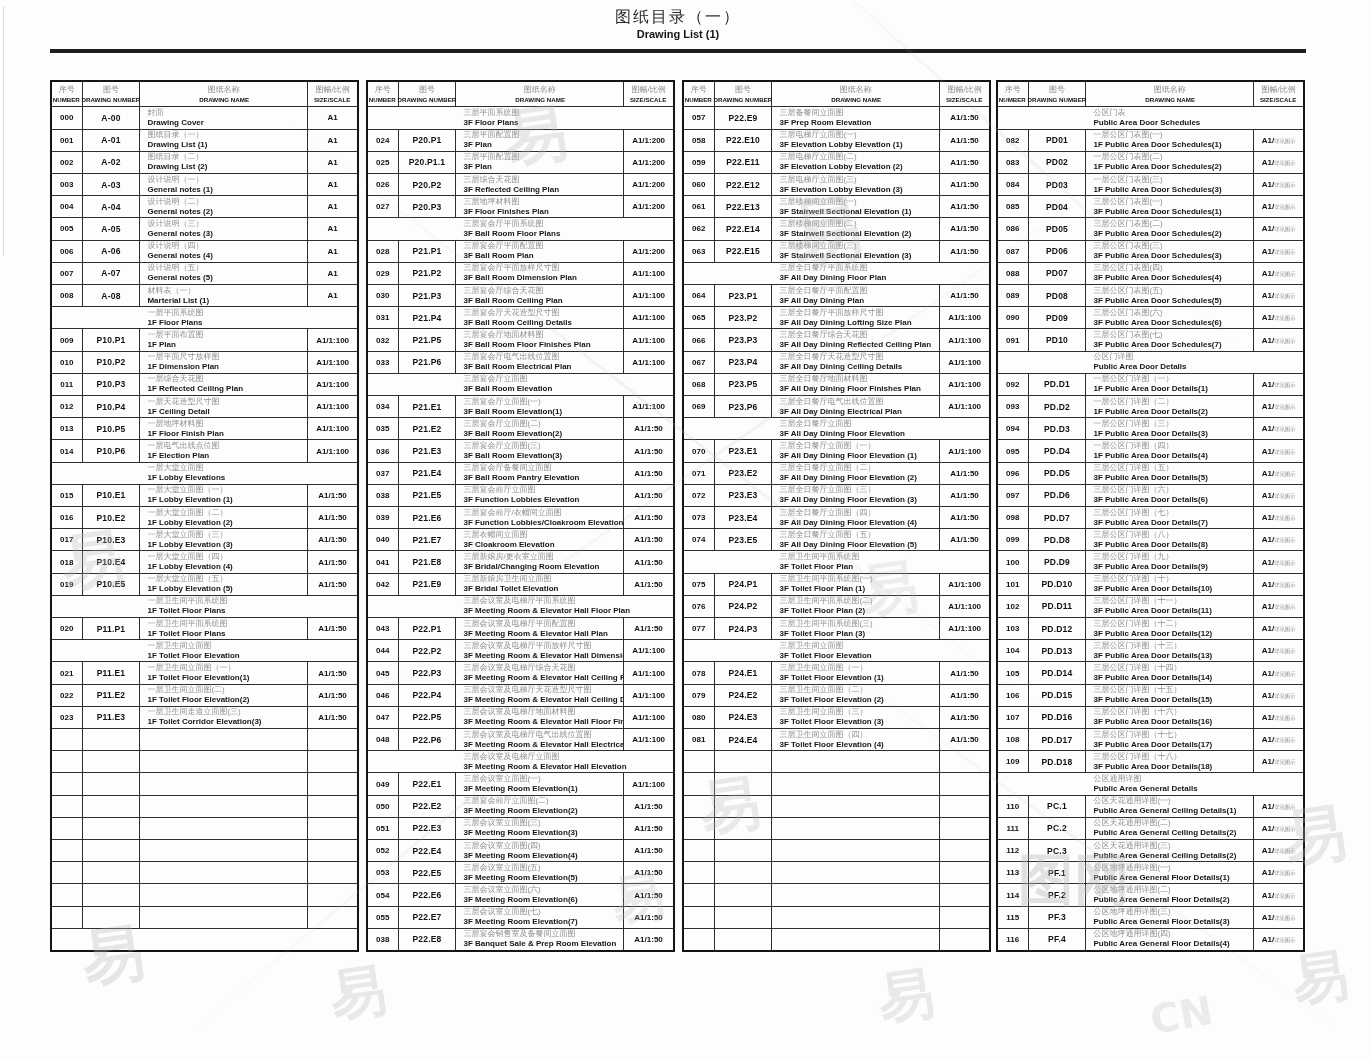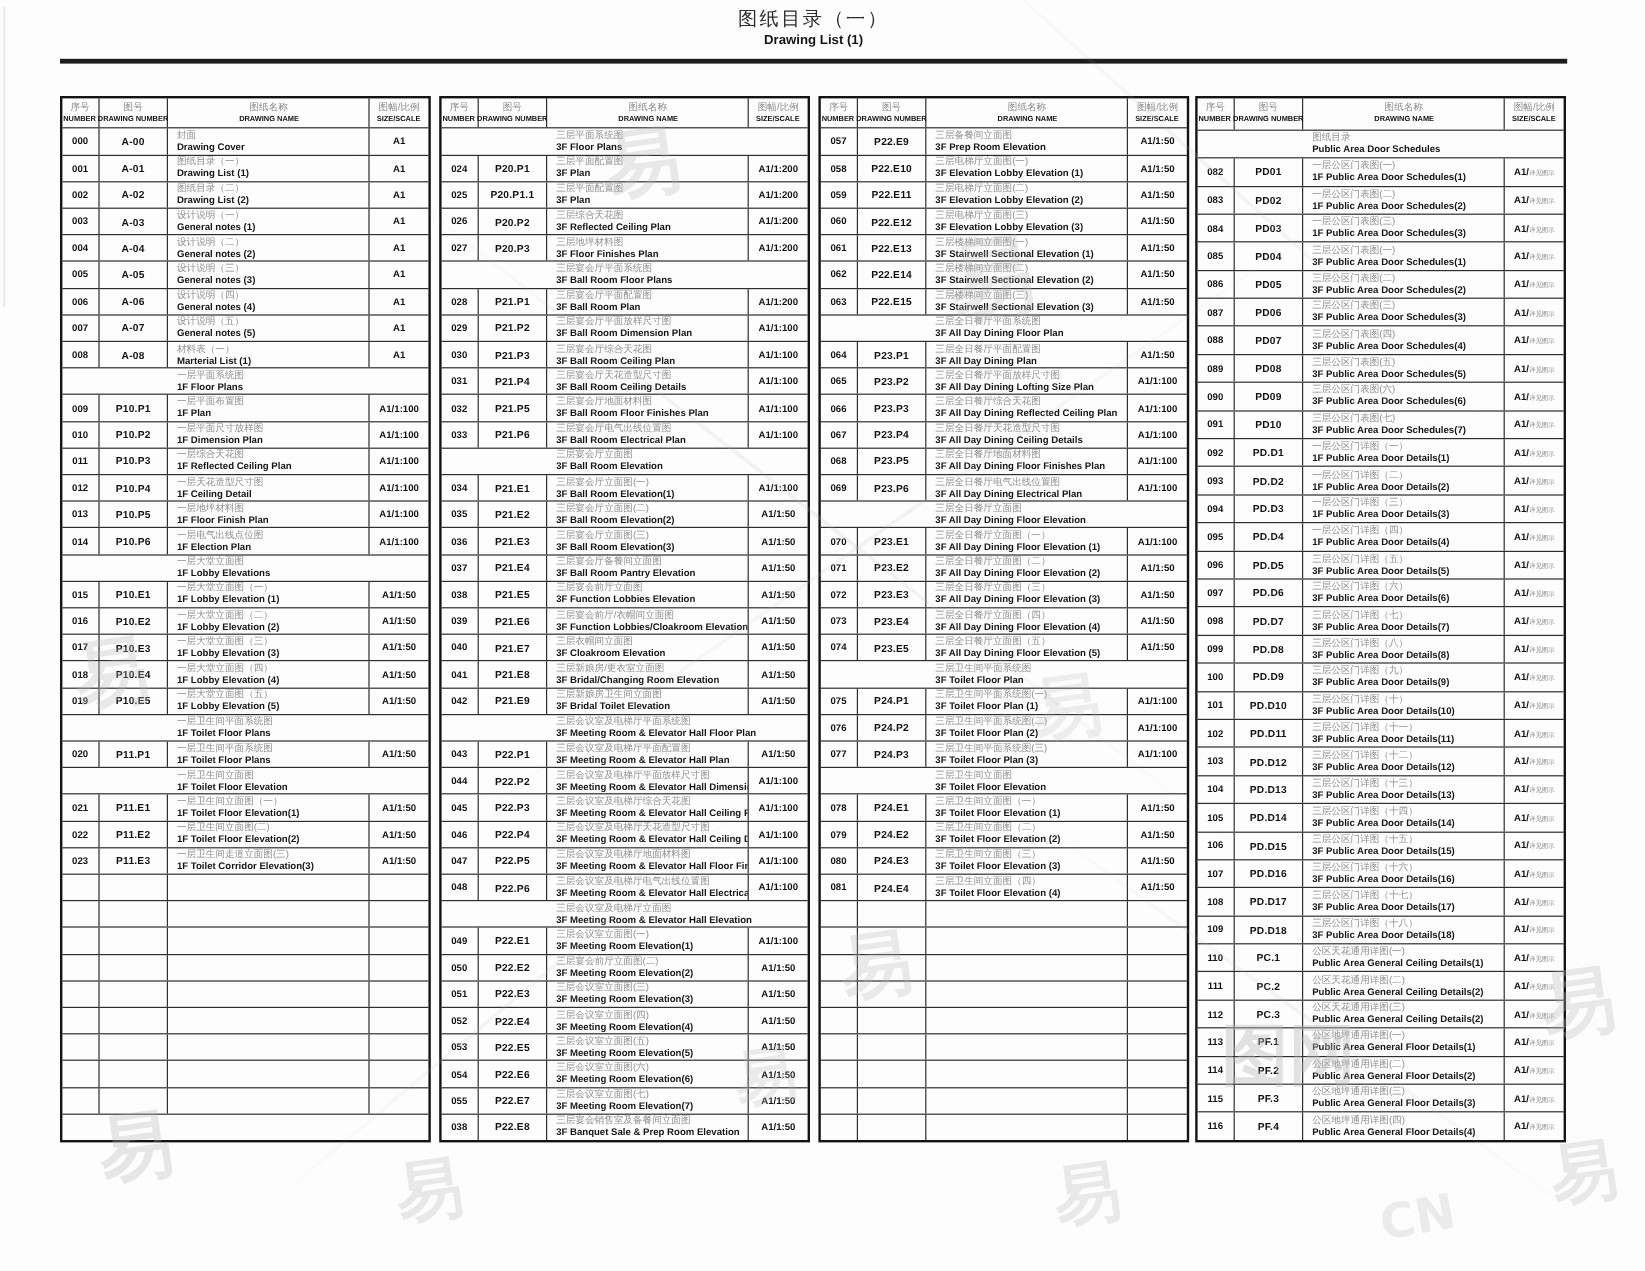--- a/index.html
+++ b/index.html
@@ -1544,21 +1544,21 @@
             <div class="hzh">图纸名称</div>
             <div class="hen">DRAWING NAME</div>
           </div>
           <div class="tc c-size" style="align-items: center; padding-left: 0px;">
             <div class="hzh">图幅/比例</div>
             <div class="hen">SIZE/SCALE</div>
           </div>
         </div>
         <div class="trow">
           <div class="tc c-full">
-            <div class="zh">图纸目录</div>
+            <div class="zh">公区门表</div>
             <div class="en">Public Area Door Schedules</div>
           </div>
         </div>
         <div class="trow">
           <div class="tc c-num vb">
             <div class="numtx">082</div>
           </div>
           <div class="tc c-dwg vb">
             <div class="dwgtx">PD01</div>
           </div>
@@ -1699,20 +1699,26 @@
           </div>
           <div class="tc c-name vb">
             <div class="zh">三层公区门表图(七)</div>
             <div class="en">3F Public Area Door Schedules(7)</div>
           </div>
           <div class="tc c-size">
             <div class="sizetx">A1/<span class="see">详见图示</span></div>
           </div>
         </div>
         <div class="trow">
+          <div class="tc c-full">
+            <div class="zh">公区门详图</div>
+            <div class="en">Public Area Door Details</div>
+          </div>
+        </div>
+        <div class="trow">
           <div class="tc c-num vb">
             <div class="numtx">092</div>
           </div>
           <div class="tc c-dwg vb">
             <div class="dwgtx">PD.D1</div>
           </div>
           <div class="tc c-name vb">
             <div class="zh">一层公区门详图（一）</div>
             <div class="en">1F Public Area Door Details(1)</div>
           </div>
@@ -1966,20 +1972,26 @@
           </div>
           <div class="tc c-dwg vb">
             <div class="dwgtx">PD.D18</div>
           </div>
           <div class="tc c-name vb">
             <div class="zh">三层公区门详图（十八）</div>
             <div class="en">3F Public Area Door Details(18)</div>
           </div>
           <div class="tc c-size">
             <div class="sizetx">A1/<span class="see">详见图示</span></div>
+          </div>
+        </div>
+        <div class="trow">
+          <div class="tc c-full">
+            <div class="zh">公区通用详图</div>
+            <div class="en">Public Area General Details</div>
           </div>
         </div>
         <div class="trow">
           <div class="tc c-num vb">
             <div class="numtx">110</div>
           </div>
           <div class="tc c-dwg vb">
             <div class="dwgtx">PC.1</div>
           </div>
           <div class="tc c-name vb">

